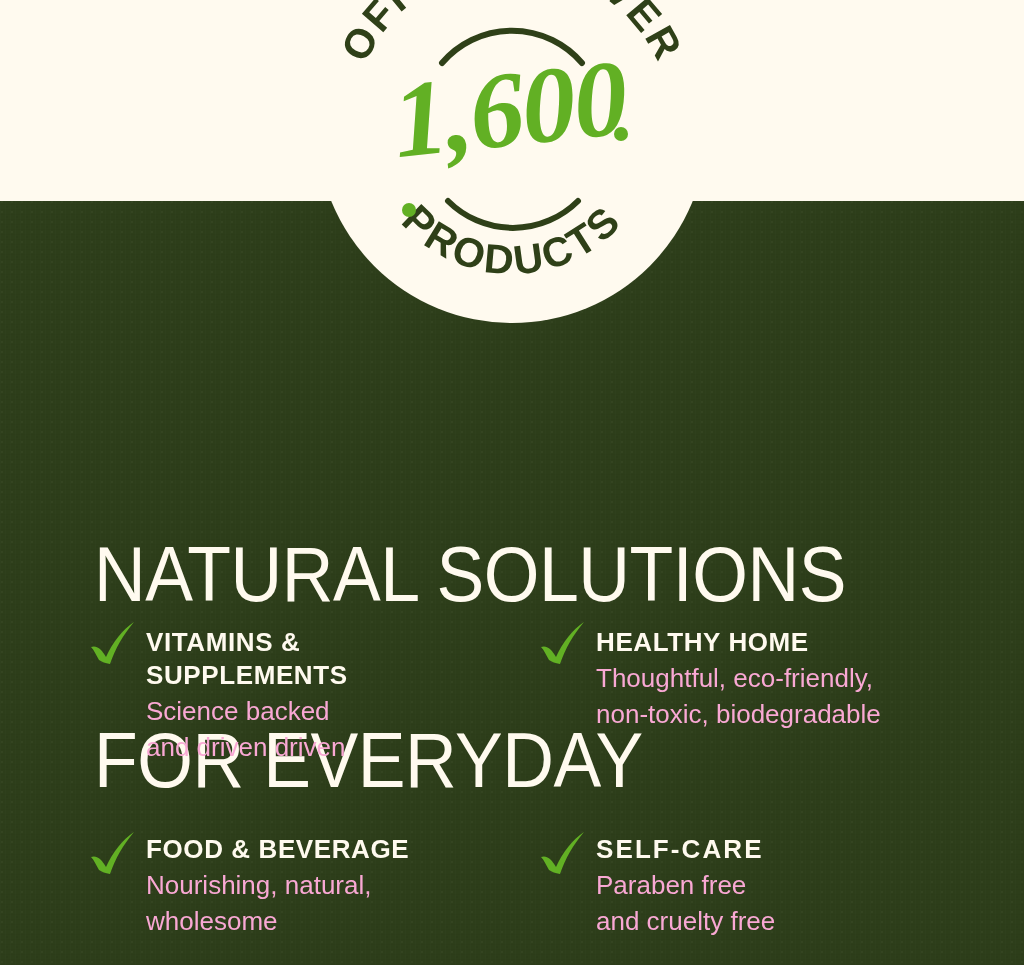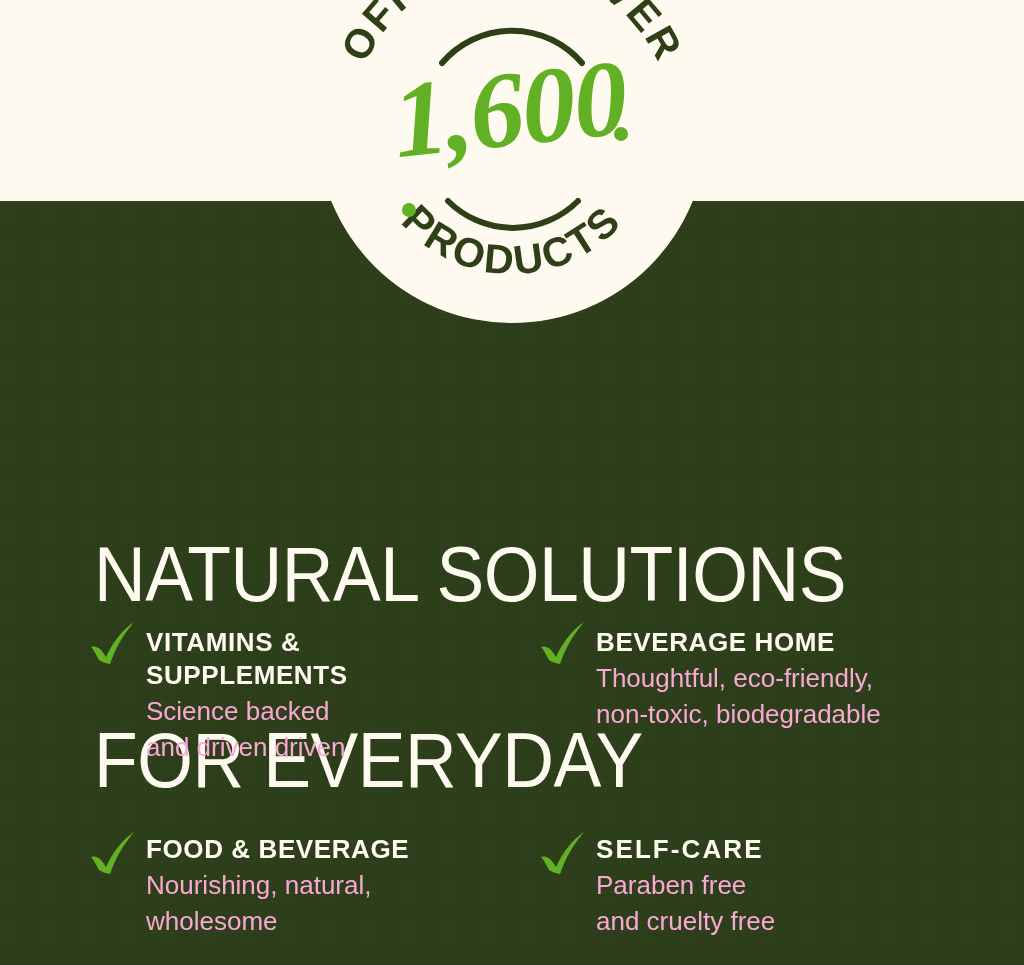--- a/index.html
+++ b/index.html
@@ -186,21 +186,21 @@
       </div>
     </div>
 
     <div class="feature">
       <span class="check-icon">
         <svg viewBox="0 0 52 52" xmlns="http://www.w3.org/2000/svg">
           <path d="M3 29 C8 27 13 30 18 39 C25 24 34 12 46 4 C35 17 27 31 22 46 C17 45 14 44 11 42 C8 37 6 32 3 29 Z" fill="#62b024"></path>
         </svg>
       </span>
       <div class="feature-text">
-        <p class="feature-title">BEVERAGE HOME</p>
+        <p class="feature-title">HEALTHY HOME</p>
         <p class="feature-desc">Thoughtful, eco-friendly,
 non-toxic, biodegradable</p>
       </div>
     </div>
 
     <div class="feature compact">
       <span class="check-icon">
         <svg viewBox="0 0 52 52" xmlns="http://www.w3.org/2000/svg">
           <path d="M3 29 C8 27 13 30 18 39 C25 24 34 12 46 4 C35 17 27 31 22 46 C17 45 14 44 11 42 C8 37 6 32 3 29 Z" fill="#62b024"></path>
         </svg>

